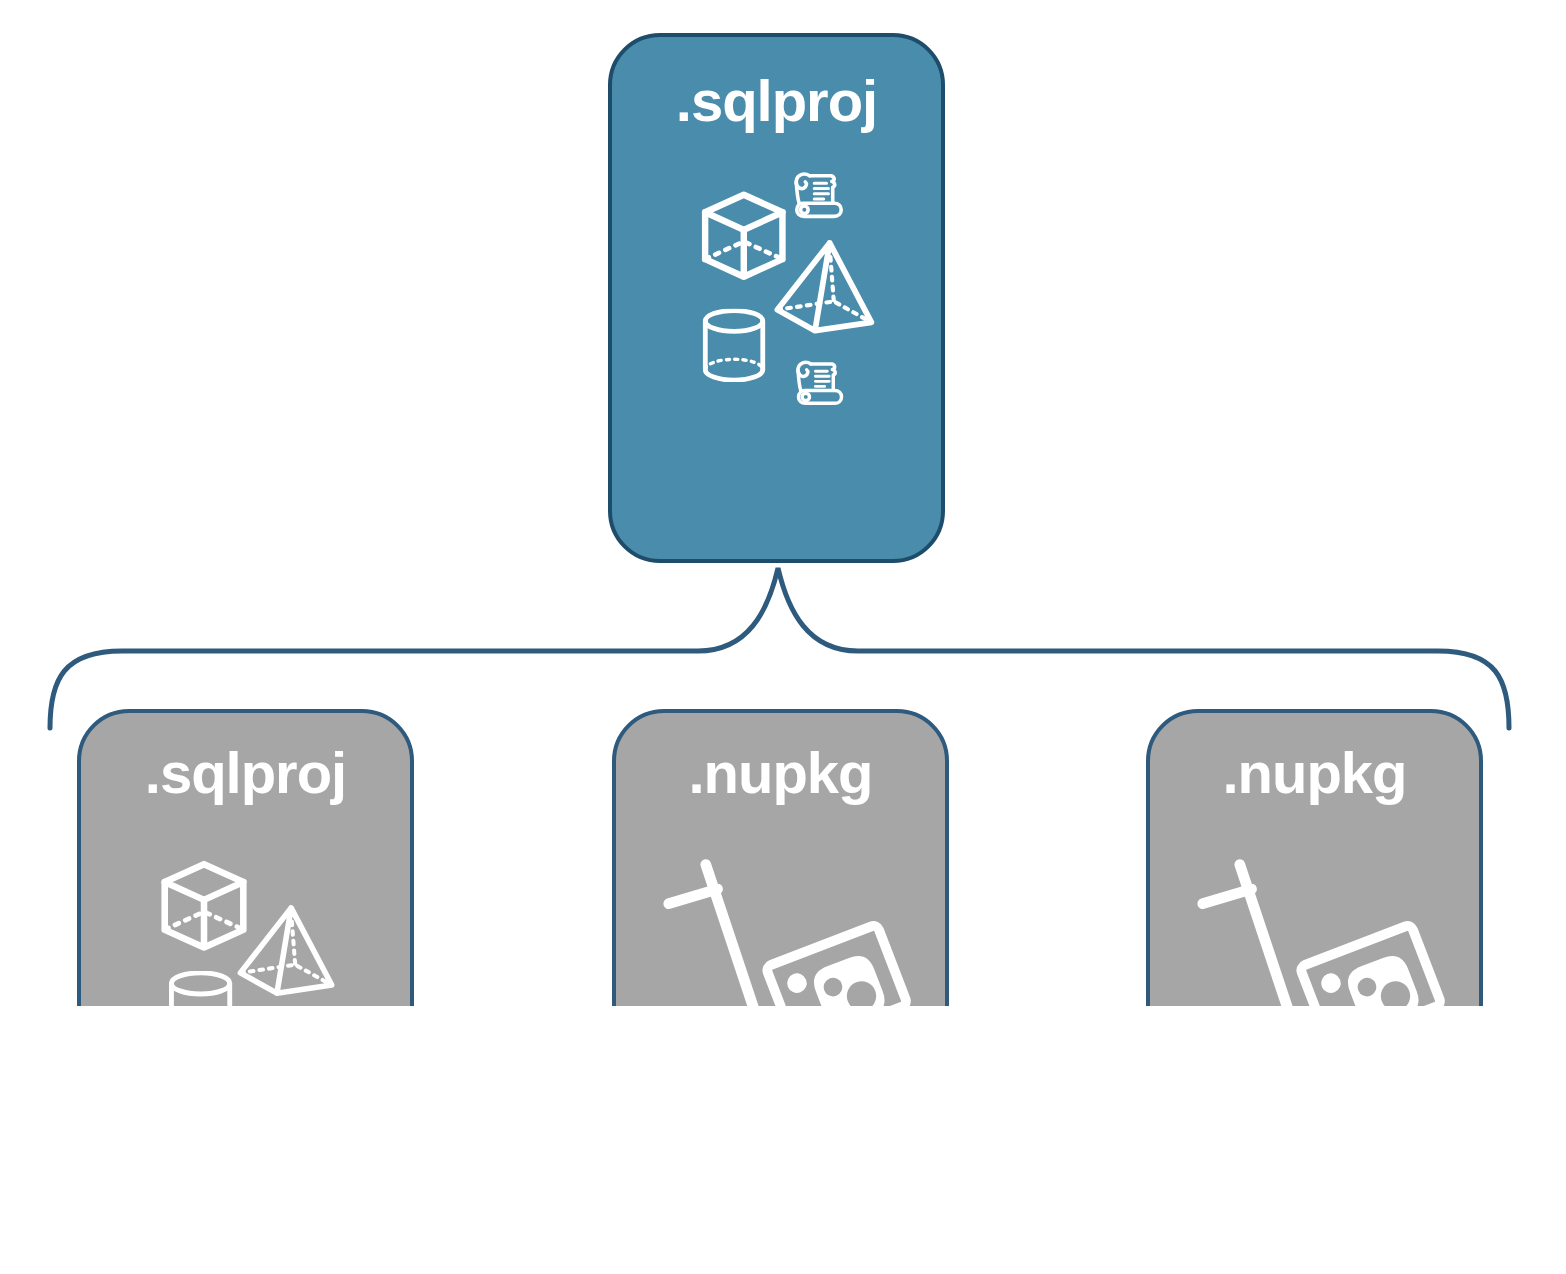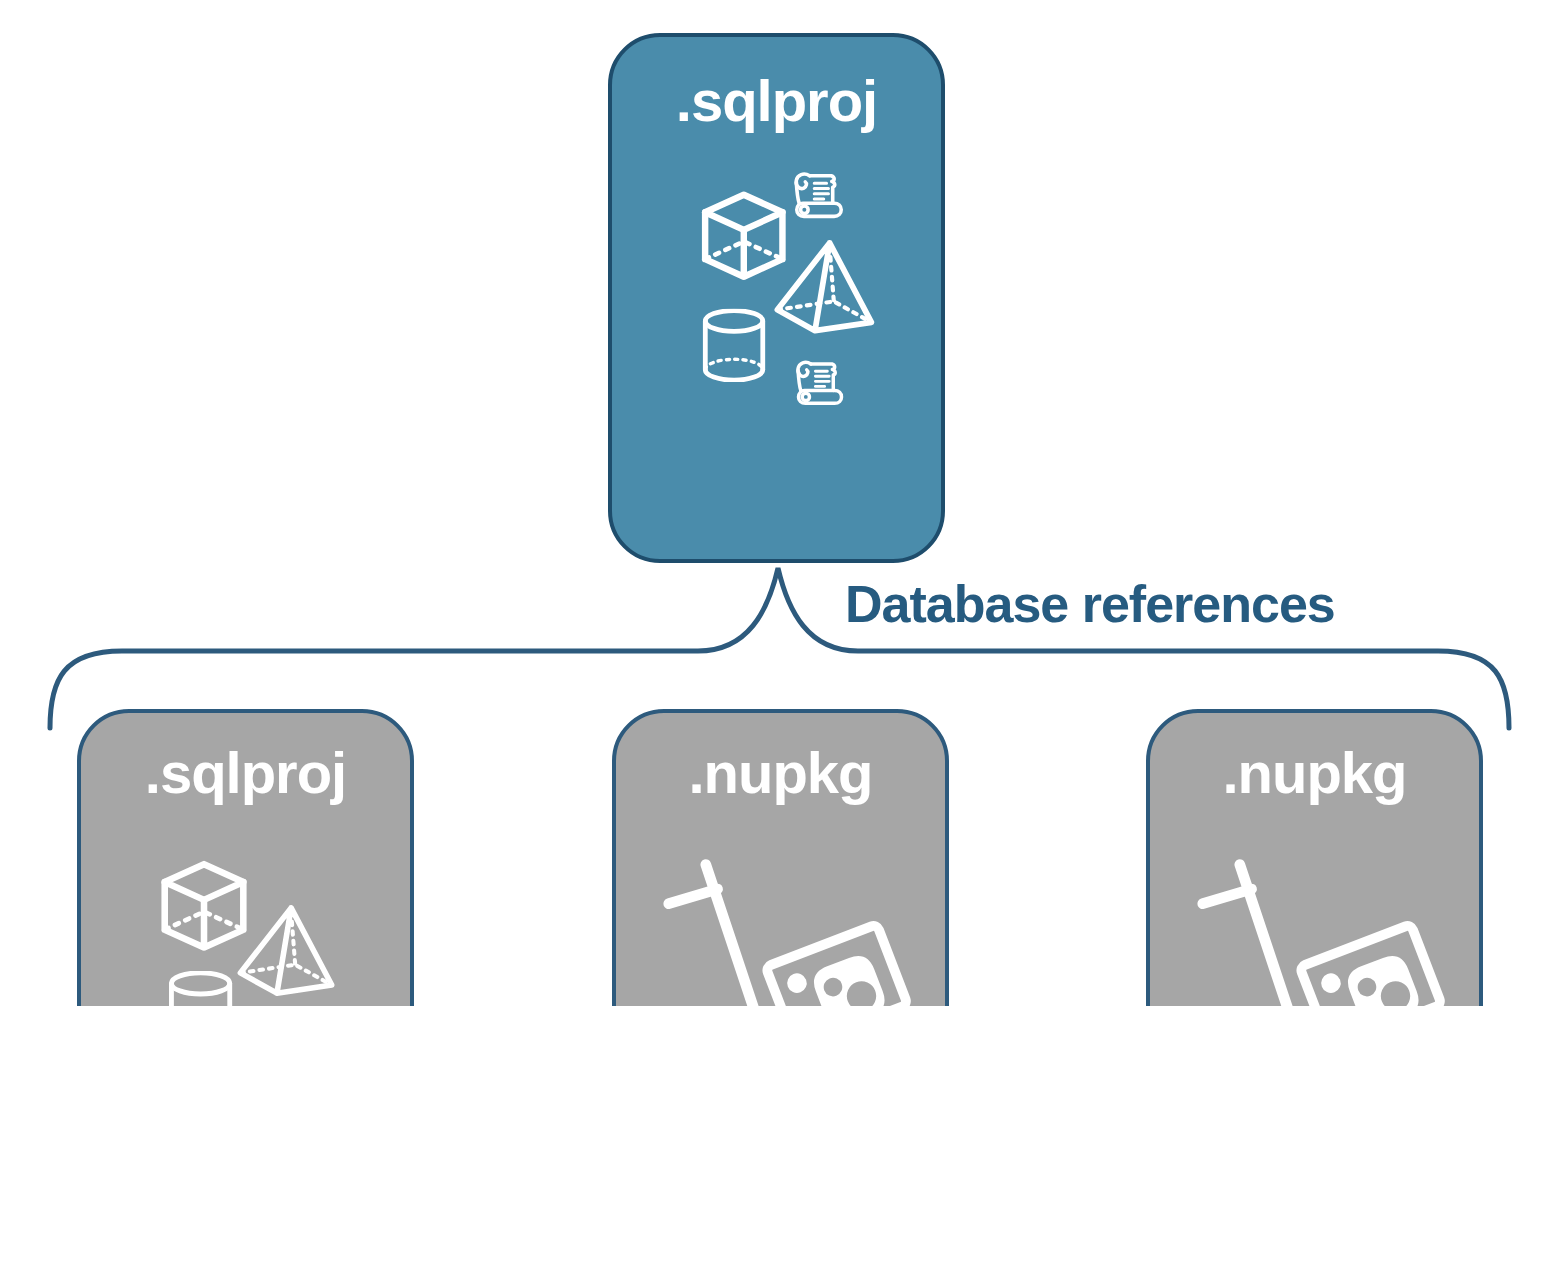--- a/index.html
+++ b/index.html
@@ -90,21 +90,20 @@
       <use href="#icon-cylinder" x="92" y="276" width="66" height="75"></use>
       <use href="#icon-scroll" x="184" y="326" width="60" height="60"></use>
     </svg>
   </div>
 
   <svg class="brace" viewBox="0 0 1490 200">
     <path d="M10,175 C10,126 24,98 82,98 L658,98 C708,98 728,58 738,15
              C748,58 768,98 818,98 L1398,98 C1456,98 1469,126 1469,175" fill="none" stroke="#2D5A7D" stroke-width="5" stroke-linecap="round"></path>
   </svg>
 
-  <div class="ref-label">Database references</div>
 
   <div class="node node-gray pos-1">
     <div class="node-title">.sqlproj</div>
     <svg class="node-art" viewBox="0 0 337 527">
       <use href="#icon-cube" x="65" y="133" width="122" height="122"></use>
       <use href="#icon-pyramid" x="157" y="189" width="104" height="104"></use>
       <use href="#icon-cylinder" x="89" y="262" width="67" height="76"></use>
     </svg>
   </div>
 

